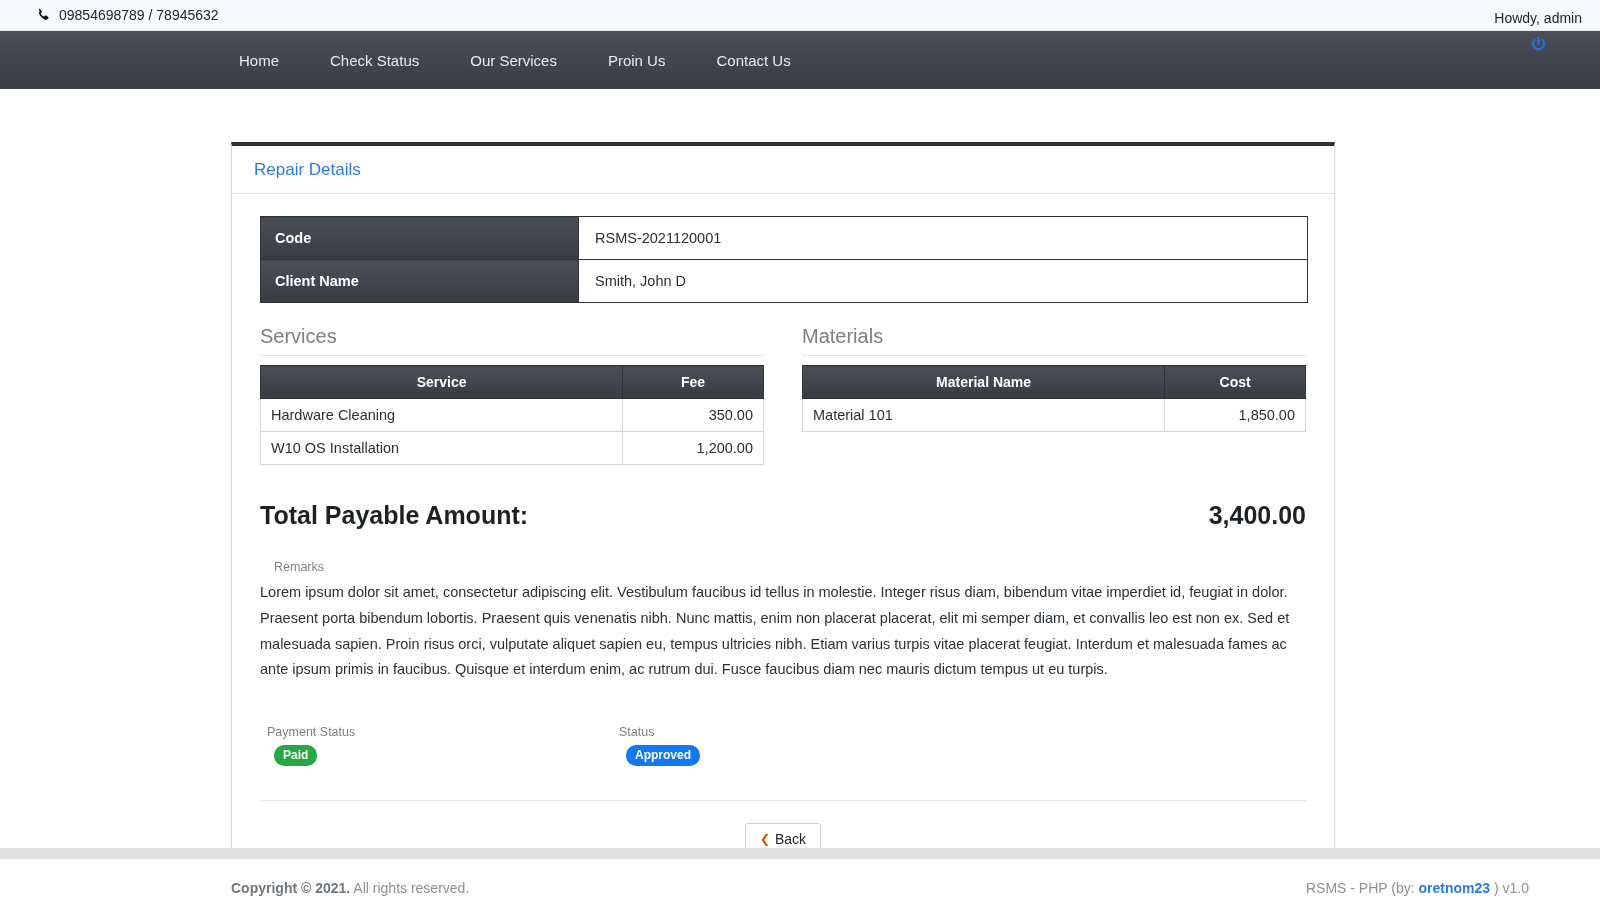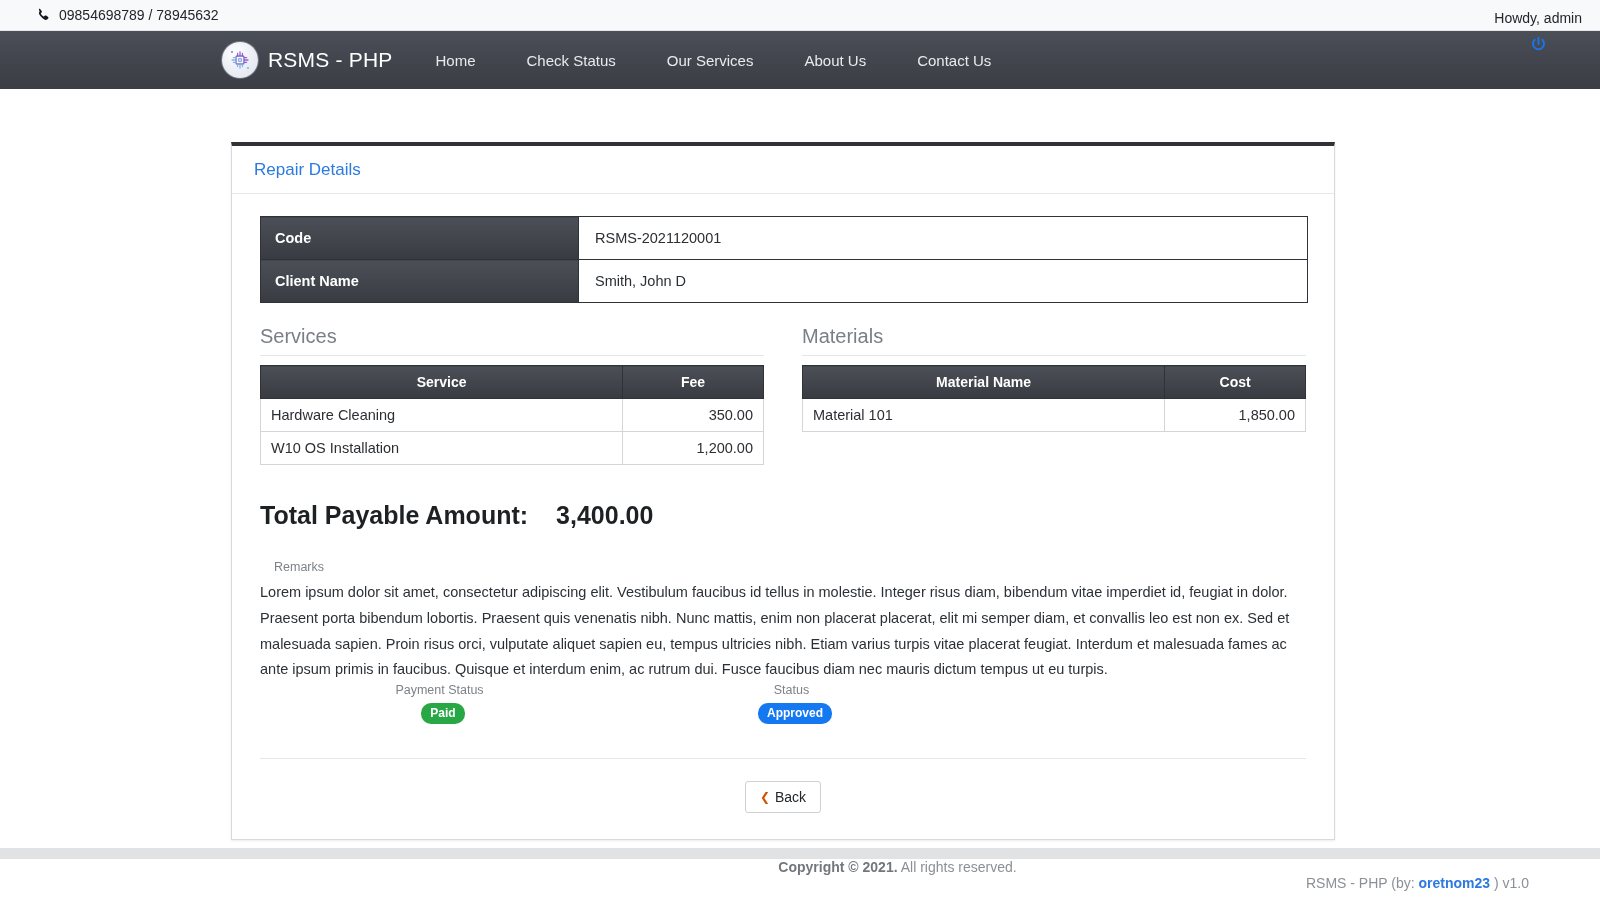--- a/index.html
+++ b/index.html
@@ -182,40 +182,41 @@
 
   
   .total-row {
     margin: 36px 0 0 0;
     display: flex;
     align-items: baseline;
     gap: 28px;
     font-size: 25px;
     font-weight: bold;
     color: #1d2124;
+    justify-content: space-between;
   }
 
   
   .field-label {
     font-size: 12.5px;
     color: #7d8287;
     margin: 30px 0 6px 14px;
   }
   .remarks-text {
     font-size: 14.5px;
     line-height: 1.78;
     color: #2b3136;
     text-align: left;
     max-width: 1046px;
   }
 
   
   .status-row {
     display: flex;
-    text-align: center;
+    margin-top: 42px;
   }
   .status-block { width: 352px; padding-left: 7px; }
   .badge {
     display: inline-block;
     color: #fff;
     font-size: 12px;
     font-weight: bold;
     padding: 3px 9px 4px 9px;
     border-radius: 10px;
     margin-top: 6px;
@@ -252,21 +253,20 @@
     left: 0; bottom: 0;
     width: 1600px;
     height: 58px;
     background: #fff;
     border-top: 1px solid #e0e2e4;
     display: flex;
     align-items: center;
     padding: 0 36px 0 231px;
     font-size: 14px;
     color: #8b9096;
-    flex-direction: column;
   }
   .footer .copy b { color: #72777d; }
   .footer .right { margin-left: auto; color: #8b9096; padding-right: 35px; }
   .footer .right a { color: #2a7ae2; text-decoration: none; font-weight: bold; }
   .gutter-bottom {
     position: absolute; left: 0; bottom: 58px; width: 1600px; height: 10px;
     background: #e0e2e4;
   }
 </style>
 </head>
@@ -293,40 +293,25 @@
     <span class="power-icon">
       <svg width="17" height="17" viewBox="0 0 16 16" fill="none" stroke="#1a73e8" stroke-width="1.9" stroke-linecap="round">
         <path d="M8 1.6v6"></path>
         <path d="M4.3 3.6a5.2 5.2 0 1 0 7.4 0"></path>
       </svg>
     </span>
   </div>
 </div>
 
 <div class="navbar">
-  <div class="brand">
-    <span class="logo">
-      <svg width="24" height="24" viewBox="0 0 24 24" fill="none" stroke="#9b6fd4" stroke-width="1.3" stroke-linecap="round">
-        <rect x="8" y="8" width="8" height="8" rx="1" stroke="#8f63d0"></rect>
-        <rect x="10.6" y="10.6" width="2.8" height="2.8" rx=".5" stroke="#7fb6e0"></rect>
-        <path d="M12 8V4M9.6 8V5.4M14.4 8V5.4" stroke="#8f63d0"></path>
-        <path d="M12 16v4M9.6 16v2.6M14.4 16v2.6" stroke="#7fb6e0"></path>
-        <path d="M8 12H4M8 9.6H5.4M8 14.4H5.4" stroke="#7fb6e0"></path>
-        <path d="M16 12h4M16 9.6h2.6M16 14.4h2.6" stroke="#8f63d0"></path>
-        <circle cx="4" cy="4" r="1" fill="#9b6fd4" stroke="none"></circle>
-        <circle cx="20" cy="20" r="1" fill="#7fb6e0" stroke="none"></circle>
-      </svg>
-    </span>
-    <span>RSMS - PHP</span>
-  </div>
   <nav class="nav-links">
     <a href="#">Home</a>
     <a href="#">Check Status</a>
     <a href="#">Our Services</a>
-    <a href="#">About Us</a>
+    <a href="#">Proin Us</a>
     <a href="#">Contact Us</a>
   </nav>
 </div>
 
 <div class="page">
 
   <div class="card">
 
     <div class="card-header">
       <span class="card-title">Repair Details</span>

